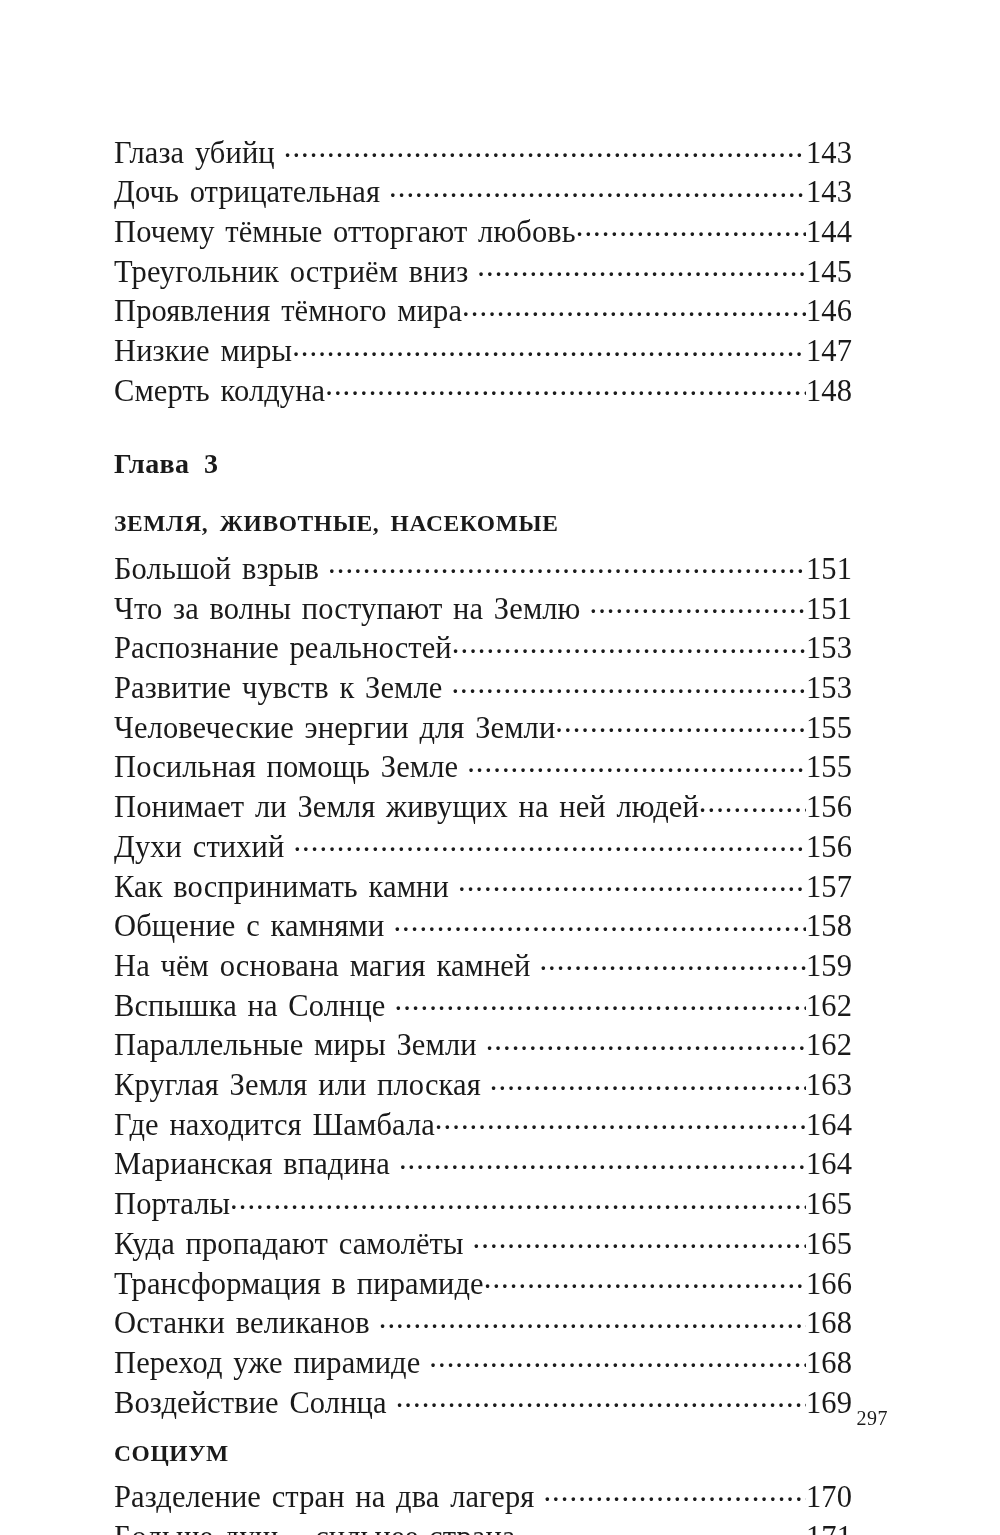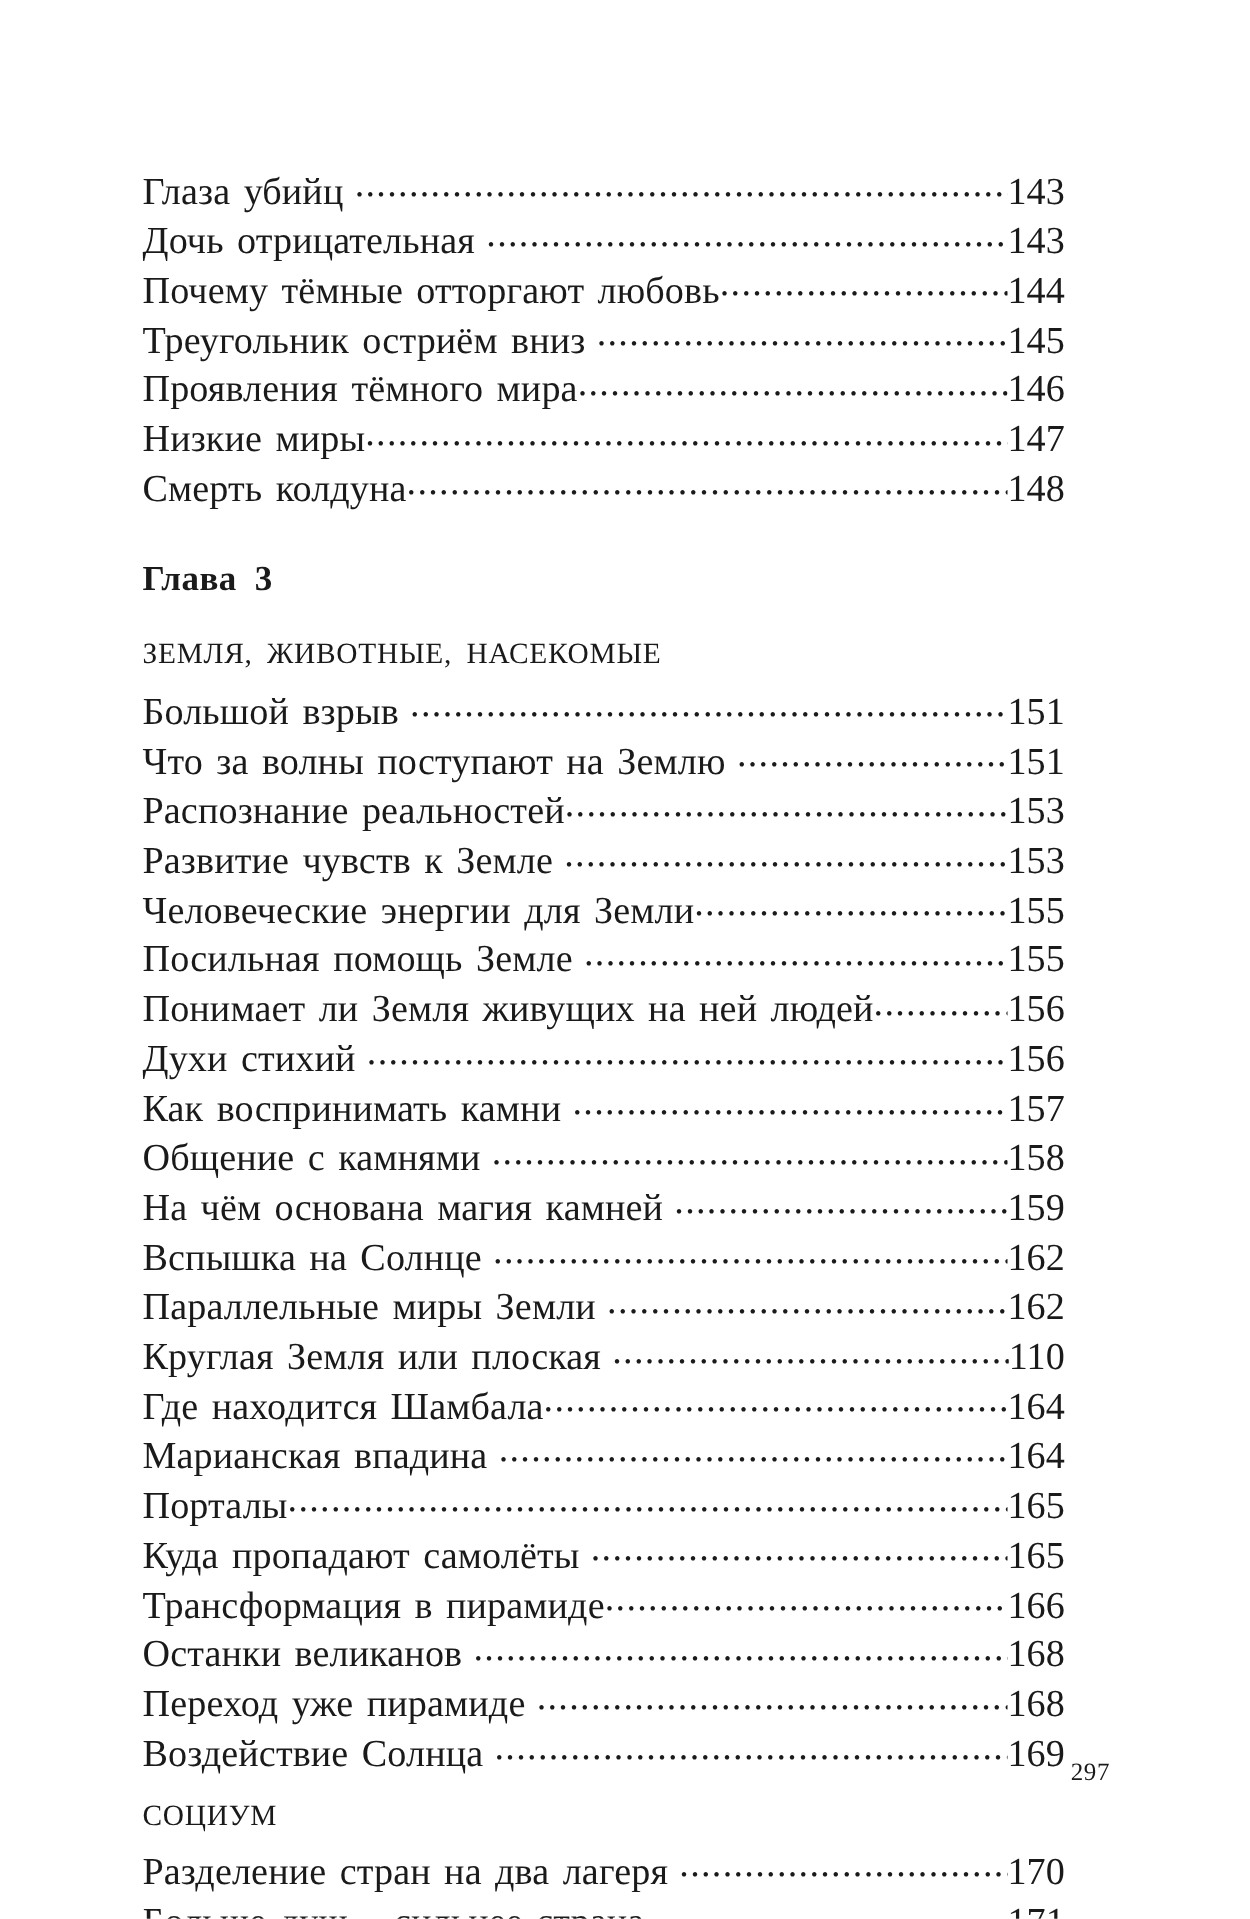--- a/index.html
+++ b/index.html
@@ -77,21 +77,21 @@
     line-height: 1em;
     letter-spacing: 0.4px;
     word-spacing: 7px;
     margin-top: 40px;
     margin-bottom: 0;
   }
 
   
   .section-head {
     font-size: 23.5px;
-    font-weight: normal;
+    font-weight: bold;
     line-height: 1em;
     letter-spacing: 0.6px;
     word-spacing: 5px;
     margin-top: 34px;
     margin-bottom: 13px;
   }
   .section-head.tight {
     margin-top: 20px;
     margin-bottom: 11px;
   }
@@ -220,21 +220,21 @@
           <span class="pageno">162</span>
         </div>
         <div class="entry gap">
           <span class="title">Параллельные миры Земли</span>
           <span class="leader"></span>
           <span class="pageno">162</span>
         </div>
         <div class="entry gap">
           <span class="title">Круглая Земля или плоская</span>
           <span class="leader"></span>
-          <span class="pageno">110</span>
+          <span class="pageno">163</span>
         </div>
         <div class="entry">
           <span class="title">Где находится Шамбала</span>
           <span class="leader"></span>
           <span class="pageno">164</span>
         </div>
         <div class="entry gap">
           <span class="title">Марианская впадина</span>
           <span class="leader"></span>
           <span class="pageno">164</span>

